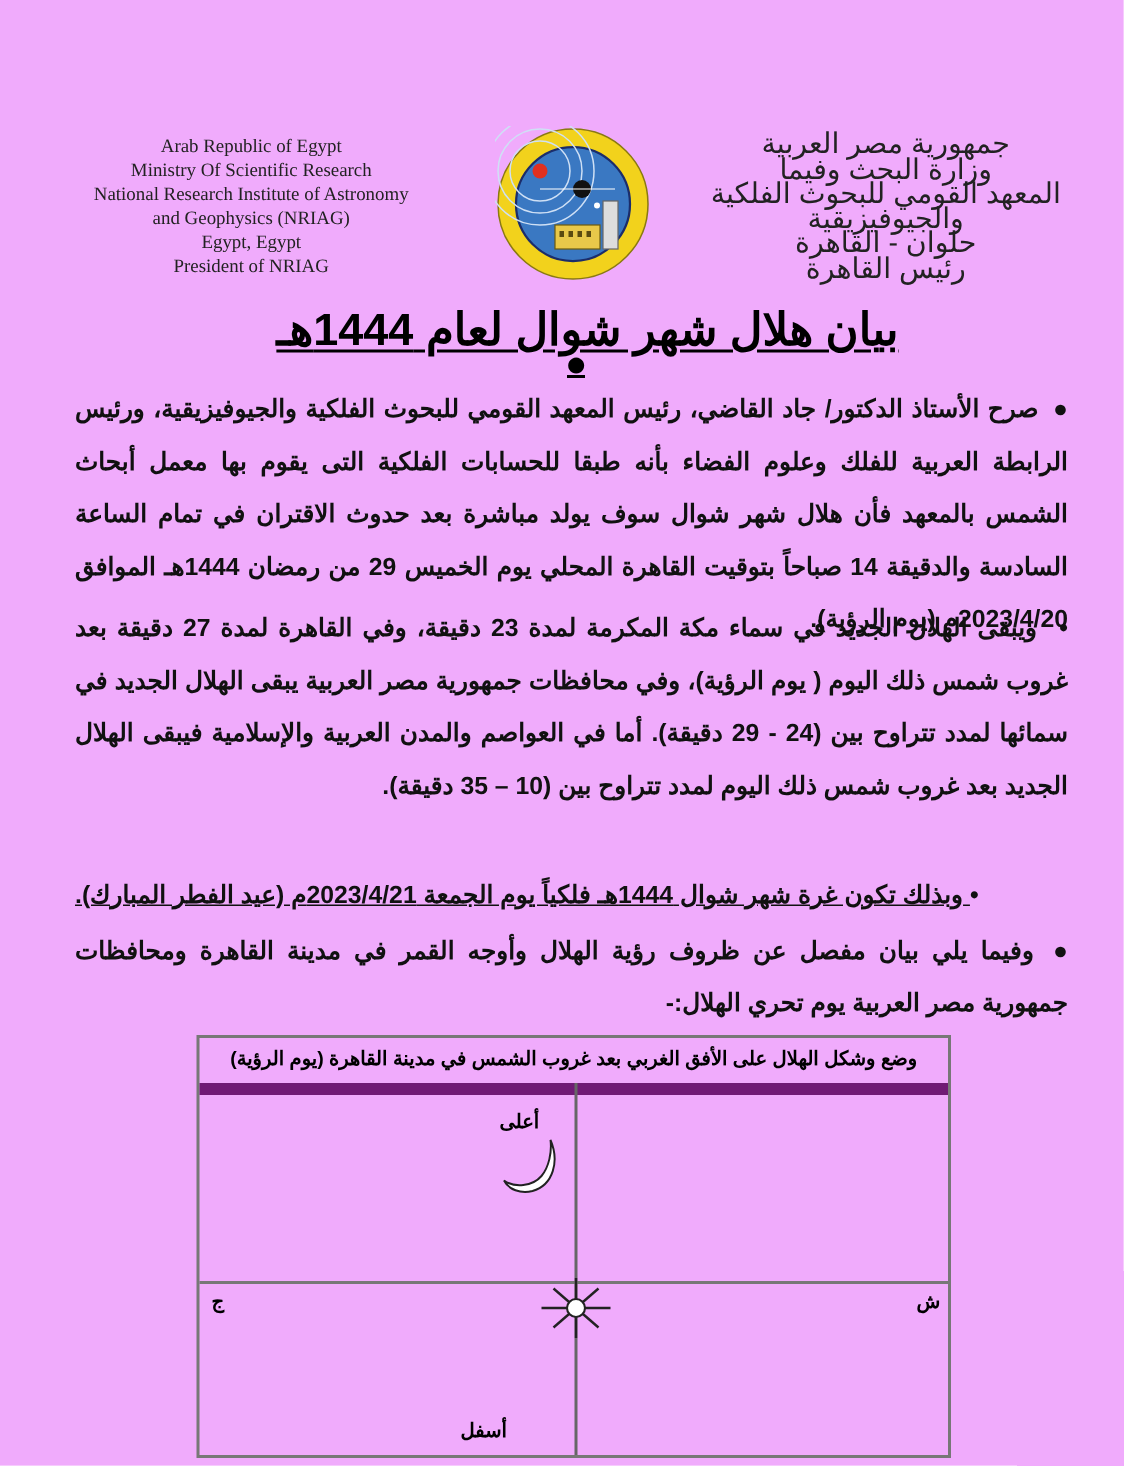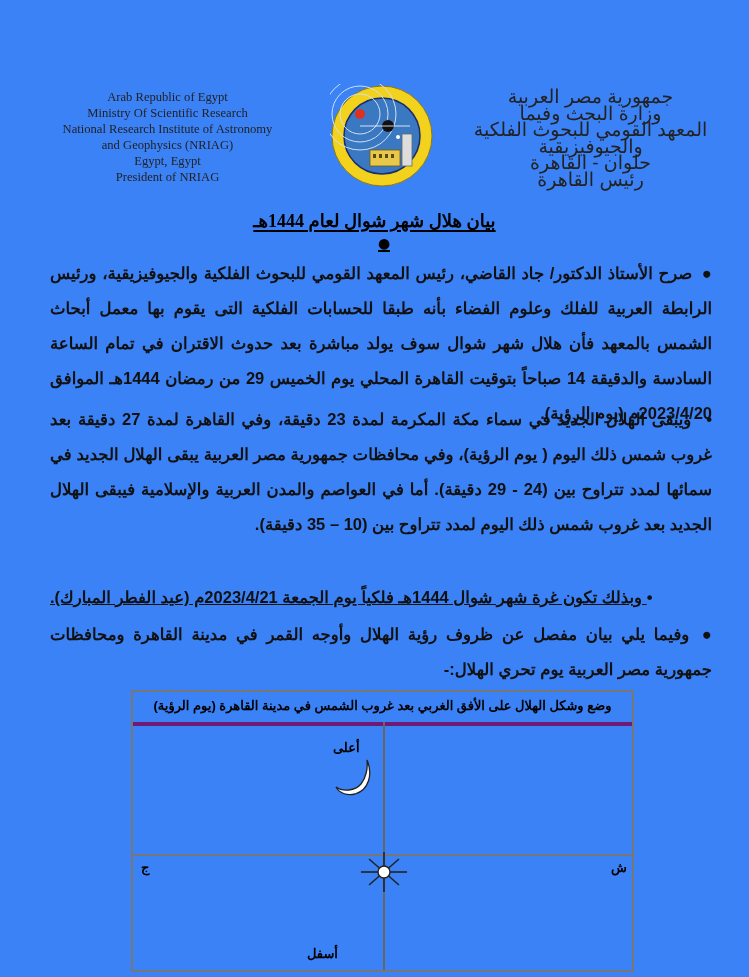--- a/index.html
+++ b/index.html
@@ -1,41 +1,41 @@
 <!DOCTYPE html>
 <html><head>
 <meta charset="utf-8">
 <style>
   html, body { margin: 0; padding: 0; background: #ffffff; }
   body { width: 749px; height: 977px; position: relative; overflow: hidden; color: #000; }
-  .page { position: absolute; left: 0; top: 0; width: 749px; height: 977px; background: #3b82f6; }
+  .page { position: absolute; left: 0; top: 0; width: 749px; height: 977px; background: #f0abfc; }
 
   .hdr-en { position: absolute; left: 40px; top: 89px; width: 255px; text-align: center;
     font-family: "Liberation Serif", serif; font-size: 12.6px; line-height: 16px; color: #222; }
   .hdr-ar { position: absolute; left: 468px; top: 89px; width: 245px; text-align: center; direction: rtl;
     font-family: "Liberation Sans", sans-serif; font-size: 19px; line-height: 16.5px; color: #222; }
   .logo { position: absolute; left: 330px; top: 84px; width: 104px; height: 104px; }
 
-  .title { position: absolute; left: 150px; top: 207px; width: 449px; text-align: center; direction: rtl;
-    font-family: Liberation Serif, serif; font-weight: bold; font-size: 18px; line-height: 28px; }
+  .title { position: absolute; left: 150px; top: 207px; width: 449px; direction: rtl;
+    font-family: Liberation Sans, sans-serif; font-weight: bold; font-size: 30px; line-height: 28px; }
   .title span { text-decoration: underline; text-decoration-thickness: 2px; text-underline-offset: 3px; }
   .title-dot { position: absolute; left: 378px; top: 236px; font-size: 14px; line-height: 14px;
     font-family: "DejaVu Sans", sans-serif; border-bottom: 2px solid #000; padding: 0 0 0 0; }
 
   .para { position: absolute; left: 50px; width: 662px; direction: rtl; text-align: justify;
     font-family: "Liberation Sans", sans-serif; font-weight: bold; font-size: 16.5px; line-height: 35px; color: #111; }
   .para .bullet { display: inline-block; width: 14px; }
   .p1 { top: 256px; }
   .p2 { top: 402px; }
   .p3 { top: 580px; text-decoration: underline; text-align: left; }
   .p4 { top: 617px; }
 
   .crescent-table { position: absolute; left: 131px; top: 690px; width: 503px; height: 282px;
     border: 2px solid #777; box-sizing: border-box; }
-  .ct-head { position: absolute; left: 0; top: 0; width: 499px; height: 30px; border-bottom: 4px solid #701a75;
+  .ct-head { position: absolute; left: 0; top: 0; width: 499px; height: 30px; border-bottom: 8px solid #701a75;
     direction: rtl; text-align: center; font-family: "Liberation Sans", sans-serif; font-weight: bold;
     font-size: 13px; line-height: 28px; }
   .ct-vline { position: absolute; left: 250px; top: 30px; width: 2px; height: 248px; background: #666; }
   .ct-hline { position: absolute; left: 0; top: 162px; width: 499px; height: 2px; background: #777; }
   .ct-label { position: absolute; font-family: "Liberation Sans", sans-serif; font-weight: bold; font-size: 13px; direction: rtl; }
   .lbl-top { left: 200px; top: 48px; }
   .lbl-bottom { left: 174px; top: 254px; }
   .lbl-west { left: 478px; top: 168px; }
   .lbl-south { left: 8px; top: 168px; }
   .moon { position: absolute; left: 200px; top: 64px; width: 40px; height: 42px; }

